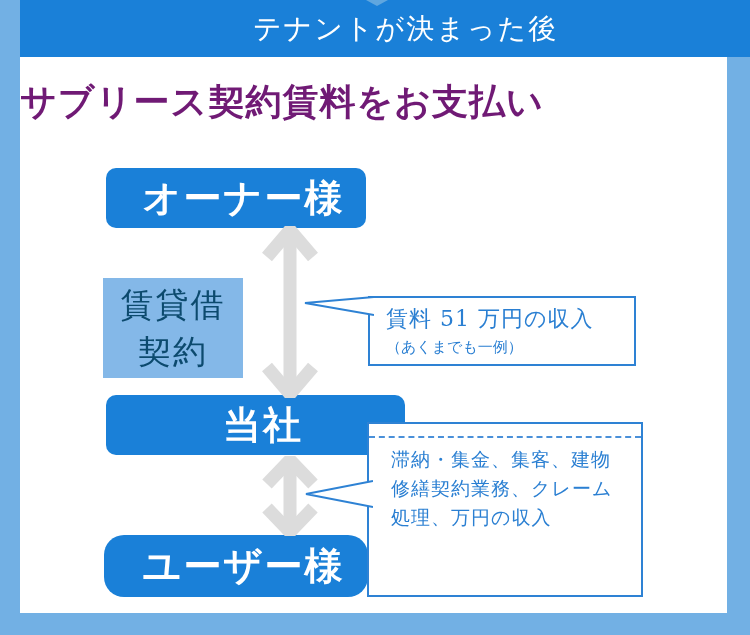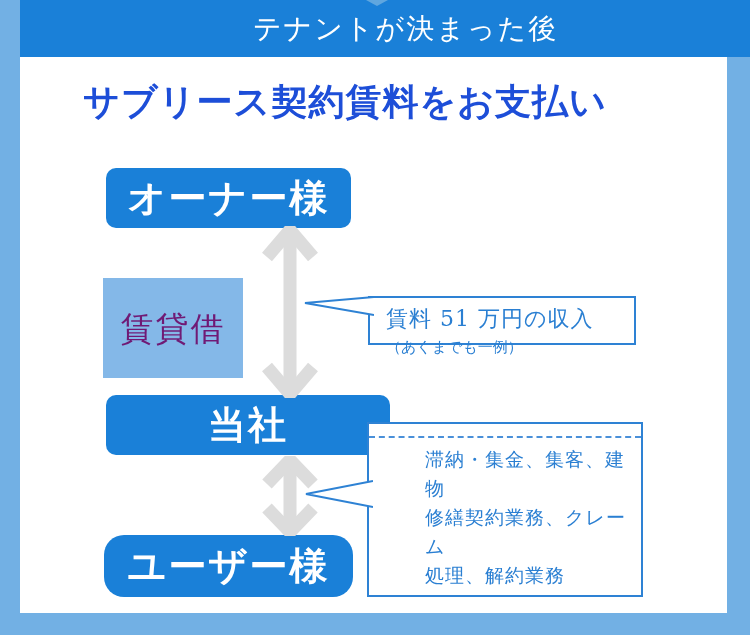--- a/index.html
+++ b/index.html
@@ -19,50 +19,50 @@
     display:flex;align-items:center;justify-content:center;
     color:#ffffff;font-size:28px;font-weight:normal;letter-spacing:2px;padding-left:32px;
   }
   .top-notch{
     left:366px;top:0;width:0;height:0;
     border-left:11px solid transparent;border-right:11px solid transparent;
     border-top:6px solid #5fa6df;
   }
   
   .page-title{
-    left:20px;top:78px;width:650px;text-align:center;
-    color:#1d4ed8;font-size:36px;font-weight:bold;letter-spacing:1px;
+    left:20px;top:78px;width:650px;text-align:left;
+    color:#701a75;font-size:36px;font-weight:bold;letter-spacing:1px;
   }
   
   .actor{
     background:#1a80d8;color:#ffffff;border-radius:10px;
     display:flex;align-items:center;justify-content:center;
-    font-size:38px;font-weight:bold;letter-spacing:2px;
+    font-size:38px;font-weight:bold;letter-spacing:2px;padding-left:15px;
   }
   .box-owner{left:106px;top:168px;width:245px;height:60px;}
   .box-company{left:106px;top:395px;width:284px;height:60px;}
   .box-user{left:104px;top:535px;width:249px;height:62px;border-radius:20px;}
   .box-lease{
     left:103px;top:278px;width:140px;height:100px;background:#84b8e8;
-    color:#701a75;font-size:33px;letter-spacing:2px;
+    color:#0c4a6e;font-size:33px;letter-spacing:2px;
     display:flex;flex-direction:column;align-items:center;justify-content:center;
     line-height:47px;text-align:center;
   }
   
   .callout{
     background:#ffffff;border:2px solid #2e82d4;box-sizing:border-box;
     color:#2a7fd2;z-index:1;
   }
-  .callout1{left:368px;top:296px;width:268px;height:49px;padding:6px 8px 0 16px;}
+  .callout1{left:368px;top:296px;width:268px;height:70px;padding:6px 8px 0 16px;}
   .callout1 .l1{font-size:22px;line-height:30px;letter-spacing:1px;}
   .callout1 .l2{font-size:15px;line-height:26px;}
   .callout2{left:367px;top:422px;width:276px;height:175px;}
   .callout2 .sec-top{padding:7px 6px 5px 22px;font-size:22px;line-height:33px;letter-spacing:1px;}
   .dashed-divider{border-top:2px dashed #4a90d9;height:0;width:100%;}
-  .callout2 .sec-notes{padding:7px 6px 0 22px;font-size:19px;line-height:29px;letter-spacing:1px;margin-left:34px;}
+  .callout2 .sec-notes{padding:7px 6px 0 22px;font-size:19px;line-height:29px;letter-spacing:1px;}
   .tail{z-index:3;}
 </style>
 </head>
 <body>
 
 <div class="abs band-left"></div>
 <div class="abs band-right"></div>
 <div class="abs band-bottom"></div>
 
 <div class="abs banner">
@@ -70,20 +70,21 @@
 </div>
 <div class="abs top-notch"></div>
 
 <div class="abs page-title">サブリース契約賃料をお支払い</div>
 
 <div class="abs actor box-owner">
   <span>オーナー様</span>
 </div>
 <div class="abs box-lease">
   <span>賃貸借</span>
+  <span>契約</span>
 </div>
 <div class="abs actor box-company">
   <span>当社</span>
 </div>
 <div class="abs actor box-user">
   <span>ユーザー様</span>
 </div>
 
 <svg class="abs" style="left:260px;top:226px;" width="60" height="172" viewBox="0 0 60 172">
   <line x1="30" y1="8" x2="30" y2="164" stroke="#dcdcdc" stroke-width="13"></line>
@@ -105,19 +106,19 @@
   <path d="M76,5 L7,11 L76,23" fill="none" stroke="#2e82d4" stroke-width="2"></path>
 </svg>
 
 <div class="abs callout callout2">
   <div class="sec-top">
   </div>
   <div class="dashed-divider"></div>
   <div class="sec-notes">
     <div>滞納・集金、集客、建物</div>
     <div>修繕契約業務、クレーム</div>
-    <div>処理、解約業務</div>
+    <div>処理、万円の収入</div>
   </div>
 </div>
 <svg class="abs tail" style="left:299px;top:475px;" width="74" height="38" viewBox="0 0 74 38">
   <polygon points="74,6 7,19 74,32" fill="#ffffff"></polygon>
   <path d="M74,6 L7,19 L74,32" fill="none" stroke="#2e82d4" stroke-width="2"></path>
 </svg>
 
 </body></html>

